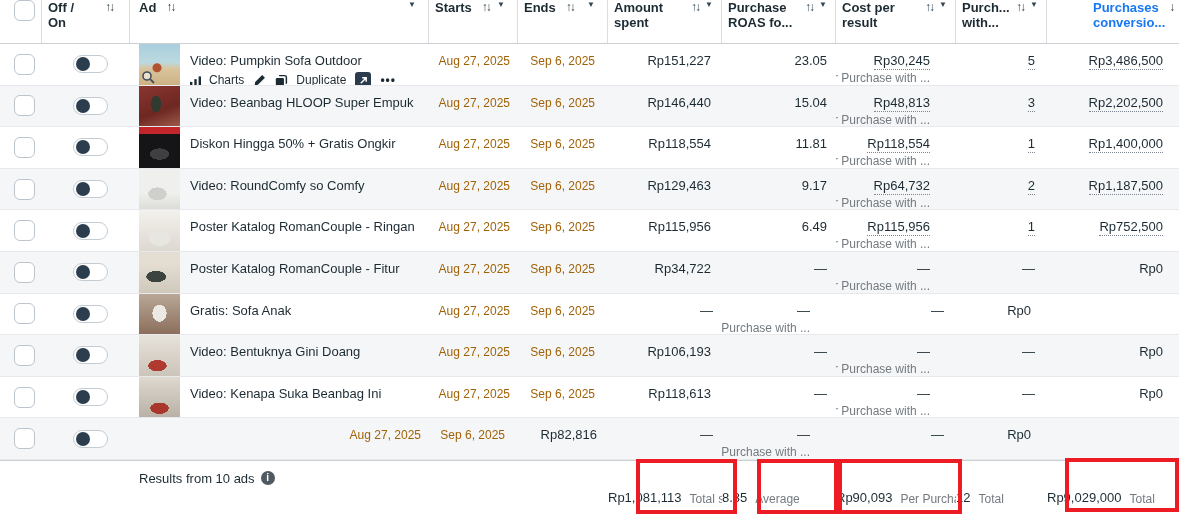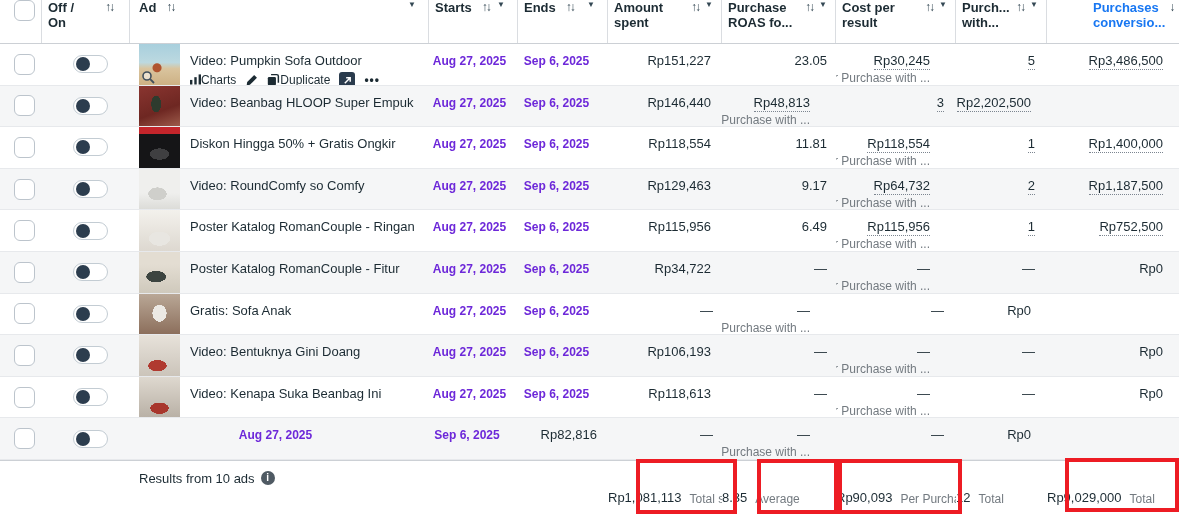--- a/index.html
+++ b/index.html
@@ -27,36 +27,36 @@
   .c{box-sizing:border-box;overflow:hidden;white-space:nowrap;}
   .c1{display:flex;align-items:center;padding-left:14px;}
   .c2{display:flex;align-items:center;padding-left:31px;}
   .checkbox{display:inline-block;width:21px;height:21px;border:1px solid #bcc4cc;border-radius:6px;background:#fff;box-sizing:border-box;}
   .toggle{position:relative;display:inline-block;width:35px;height:18px;border:1px solid #c3ccd3;border-radius:10px;background:#fff;box-sizing:border-box;}
   .knob{position:absolute;left:2px;top:1px;width:14px;height:14px;border-radius:50%;background:#2c3d4e;}
   .c3{display:flex;align-items:stretch;}
   .thumb{position:relative;flex:0 0 41px;width:41px;margin-left:9px;overflow:hidden;}
   .adtext{padding:7px 0 0 10px;min-width:0;}
   .adname{font-size:13px;line-height:16px;color:#1c2b33;cursor:pointer;}
-  .date{font-size:12px;color:#6d28d9;padding-top:10px;text-align:center;font-weight:bold;}
+  .date{font-size:12px;color:#a16207;padding-top:10px;text-align:right;}
   .c4{padding-right:8px;}
   .c5{padding-right:13px;}
   .num{display:flex;flex-direction:column;align-items:flex-end;padding-top:9px;}
   .c6{padding-right:11px;}
   .c7{padding-right:9px;}
   .c8{padding-right:26px;}
   .c9{padding-right:12px;}
   .c10{padding-right:16px;}
   .val{font-size:13px;line-height:16px;color:#1c2b33;}
   .sub{font-size:12px;line-height:13px;color:#737a80;margin-top:3px;}
   .du{border-bottom:1px dotted #7c8590;padding-bottom:1px;}
 
   
   .actions{display:flex;align-items:center;margin-top:3px;gap:9px;font-size:12px;color:#1c2b33;}
-  .action{display:inline-flex;align-items:flex-start;gap:0;cursor:pointer;}
+  .action{display:inline-flex;align-items:flex-end;gap:8px;cursor:pointer;}
   .boost{display:inline-flex;align-items:center;justify-content:center;width:16px;height:16px;border-radius:3px;background:#2a3b4d;cursor:pointer;}
   .more{letter-spacing:1px;font-weight:700;color:#1c2b33;cursor:pointer;}
   .magnifier{position:absolute;left:2px;bottom:1px;line-height:0;}
 
   
   .tfoot{height:46px;border-top:1px solid #ccd0d5;background:#fff;}
   .results{display:flex;align-items:center;gap:6px;padding:10px 0 0 9px;font-size:13px;color:#1c2b33;}
   .info-icon{display:inline-block;width:14px;height:14px;border-radius:50%;background:#4f5a63;color:#fff;font-size:10px;font-weight:700;text-align:center;line-height:14px;}
   .info-icon::after{content:"i";}
   .fnum{display:flex;flex-direction:row;align-items:flex-end;padding-top:8px;box-sizing:border-box;overflow:hidden;white-space:nowrap;gap:8px;}
@@ -228,20 +228,23 @@
       </div>
     <div class="c c3">
         <span class="thumb thumb-2"></span>
         <span class="adtext"><span class="adname">Video: Beanbag HLOOP Super Empuk</span></span>
       </div>
     <div class="c c4 date">Aug 27, 2025</div>
     <div class="c c5 date">Sep 6, 2025</div>
     <div class="c c6 num">
         <span class="val">Rp146,440</span>
       </div>
+    <div class="c c7 num">
+        <span class="val">15.04</span>
+      </div>
     <div class="c c8 num">
         <span class="val"><span class="du">Rp48,813</span></span>
         <span class="sub">Per Purchase with ...</span>
       </div>
     <div class="c c9 num">
         <span class="val"><span class="du">3</span></span>
       </div>
     <div class="c c10 num">
         <span class="val"><span class="du">Rp2,202,500</span></span>
       </div>

